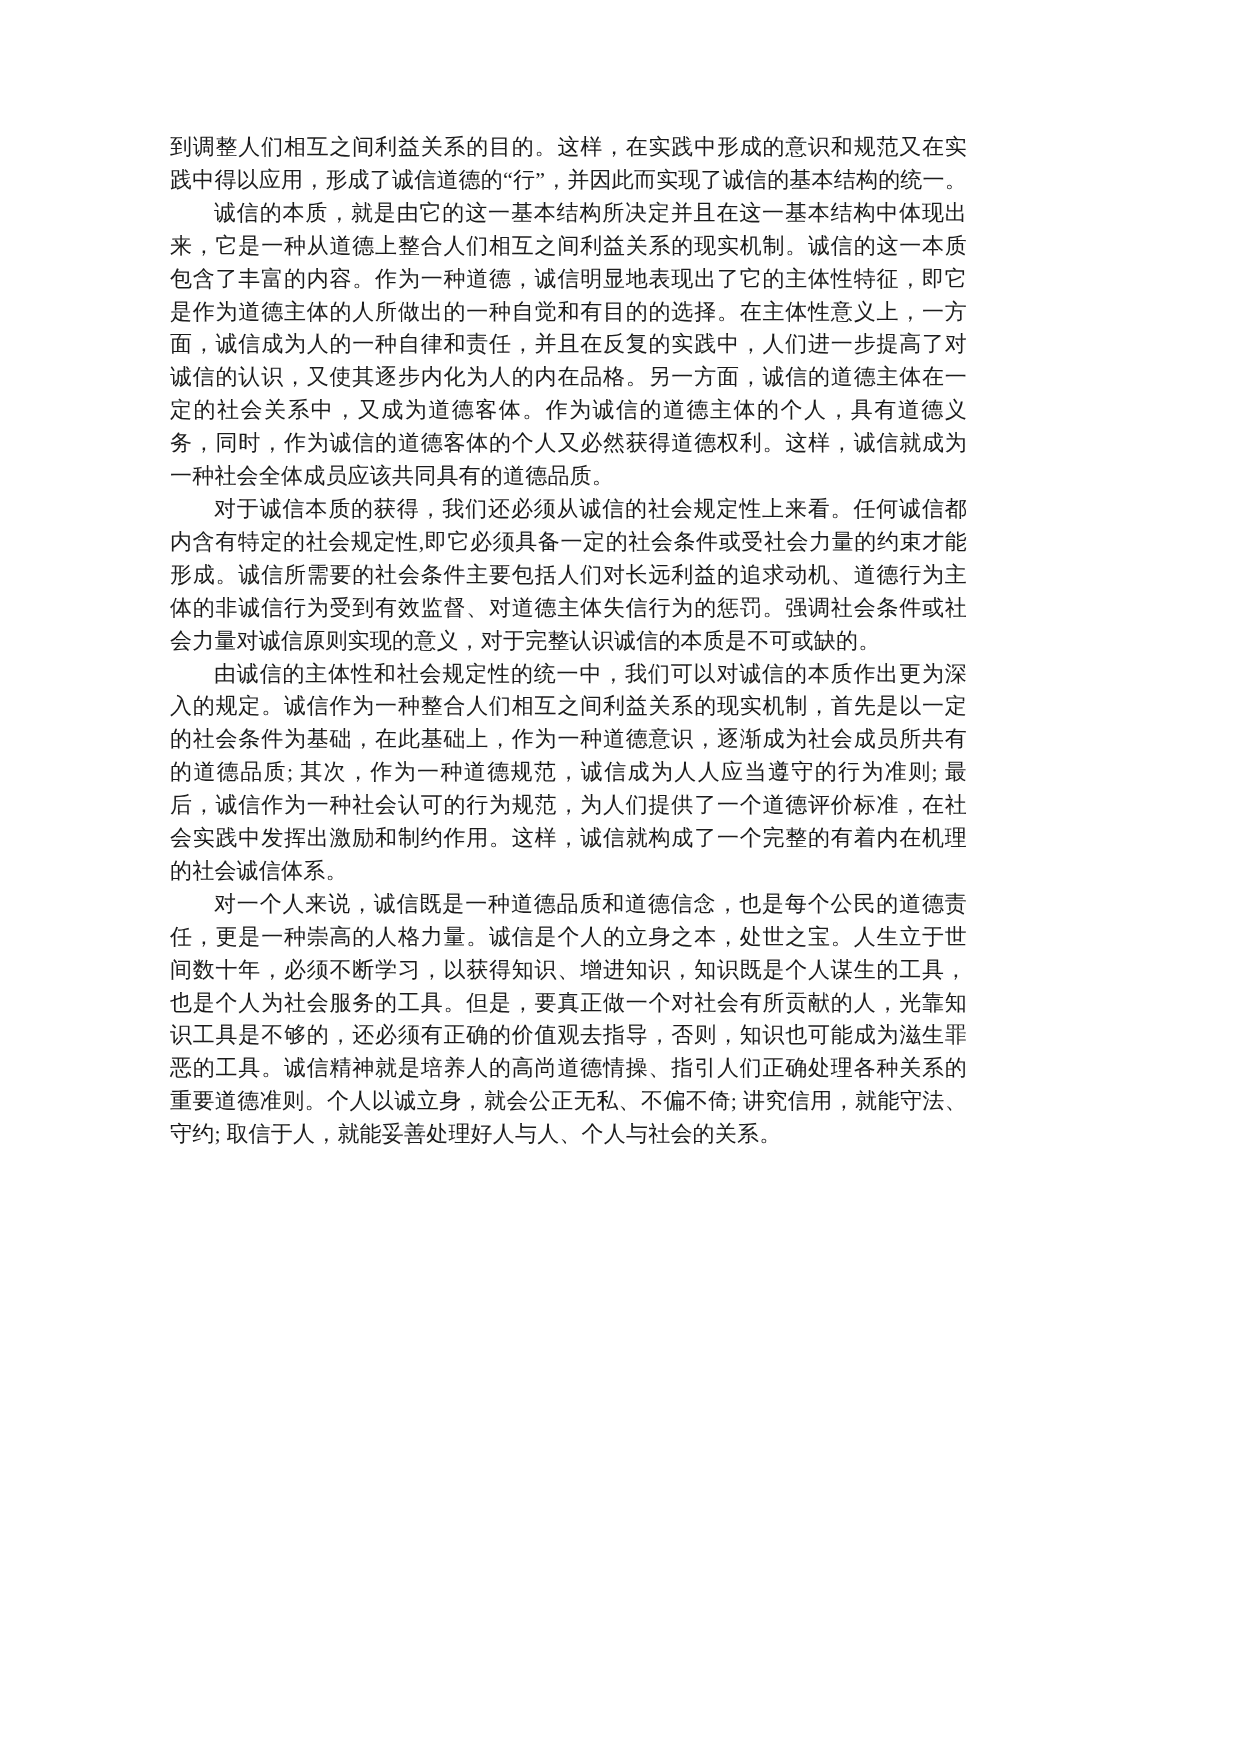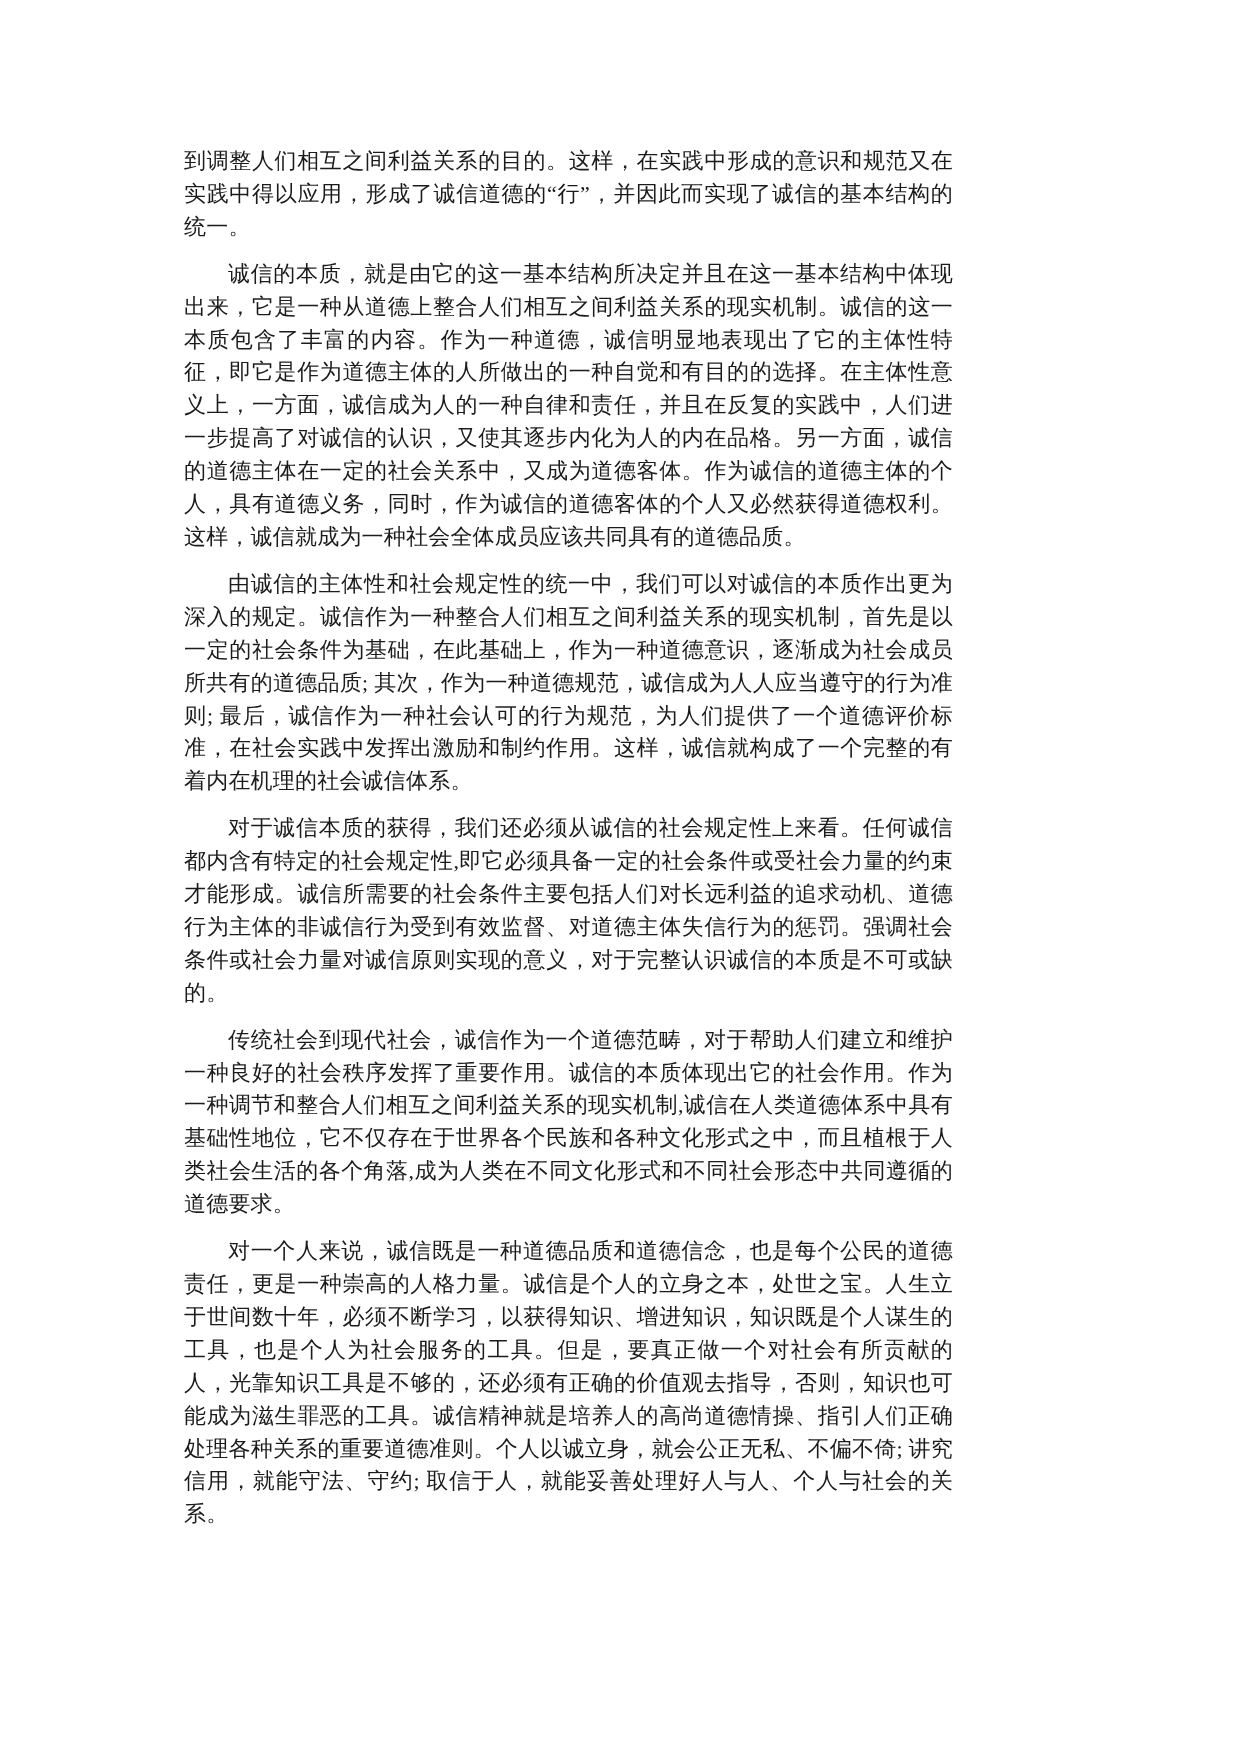--- a/index.html
+++ b/index.html
@@ -21,33 +21,32 @@
     width: 797px;
     font-family: "Liberation Serif", "DejaVu Serif", serif;
     font-size: 22px;
     line-height: 32.9px;
     color: #1b1b1b;
     text-align: justify;
     text-justify: inter-ideograph;
     letter-spacing: 0.2px;
   }
   .text-block p {
-    margin: 14px;
+    margin: 0;
     padding: 0;
     word-break: break-all;
   }
   .text-block p.indent {
     text-indent: 2em;
   }
 </style>
 </head>
 <body>
 
 <div class="page">
   <div class="text-block">
       <p>到调整人们相互之间利益关系的目的。这样，在实践中形成的意识和规范又在实践中得以应用，形成了诚信道德的“行”，并因此而实现了诚信的基本结构的统一。</p>
       <p class="indent">诚信的本质，就是由它的这一基本结构所决定并且在这一基本结构中体现出来，它是一种从道德上整合人们相互之间利益关系的现实机制。诚信的这一本质包含了丰富的内容。作为一种道德，诚信明显地表现出了它的主体性特征，即它是作为道德主体的人所做出的一种自觉和有目的的选择。在主体性意义上，一方面，诚信成为人的一种自律和责任，并且在反复的实践中，人们进一步提高了对诚信的认识，又使其逐步内化为人的内在品格。另一方面，诚信的道德主体在一定的社会关系中，又成为道德客体。作为诚信的道德主体的个人，具有道德义务，同时，作为诚信的道德客体的个人又必然获得道德权利。这样，诚信就成为一种社会全体成员应该共同具有的道德品质。</p>
+      <p class="indent">对于诚信本质的获得，我们还必须从诚信的社会规定性上来看。任何诚信都内含有特定的社会规定性,即它必须具备一定的社会条件或受社会力量的约束才能形成。诚信所需要的社会条件主要包括人们对长远利益的追求动机、道德行为主体的非诚信行为受到有效监督、对道德主体失信行为的惩罚。强调社会条件或社会力量对诚信原则实现的意义，对于完整认识诚信的本质是不可或缺的。</p>
       <p class="indent">由诚信的主体性和社会规定性的统一中，我们可以对诚信的本质作出更为深入的规定。诚信作为一种整合人们相互之间利益关系的现实机制，首先是以一定的社会条件为基础，在此基础上，作为一种道德意识，逐渐成为社会成员所共有的道德品质; 其次，作为一种道德规范，诚信成为人人应当遵守的行为准则; 最后，诚信作为一种社会认可的行为规范，为人们提供了一个道德评价标准，在社会实践中发挥出激励和制约作用。这样，诚信就构成了一个完整的有着内在机理的社会诚信体系。</p>
-      <p class="indent">对于诚信本质的获得，我们还必须从诚信的社会规定性上来看。任何诚信都内含有特定的社会规定性,即它必须具备一定的社会条件或受社会力量的约束才能形成。诚信所需要的社会条件主要包括人们对长远利益的追求动机、道德行为主体的非诚信行为受到有效监督、对道德主体失信行为的惩罚。强调社会条件或社会力量对诚信原则实现的意义，对于完整认识诚信的本质是不可或缺的。</p>
-      <p class="indent">传统社会到现代社会，诚信作为一个道德范畴，对于帮助人们建立和维护一种良好的社会秩序发挥了重要作用。诚信的本质体现出它的社会作用。作为一种调节和整合人们相互之间利益关系的现实机制,诚信在人类道德体系中具有基础性地位，它不仅存在于世界各个民族和各种文化形式之中，而且植根于人类社会生活的各个角落,成为人类在不同文化形式和不同社会形态中共同遵循的道德要求。</p>
       <p class="indent">对一个人来说，诚信既是一种道德品质和道德信念，也是每个公民的道德责任，更是一种崇高的人格力量。诚信是个人的立身之本，处世之宝。人生立于世间数十年，必须不断学习，以获得知识、增进知识，知识既是个人谋生的工具，也是个人为社会服务的工具。但是，要真正做一个对社会有所贡献的人，光靠知识工具是不够的，还必须有正确的价值观去指导，否则，知识也可能成为滋生罪恶的工具。诚信精神就是培养人的高尚道德情操、指引人们正确处理各种关系的重要道德准则。个人以诚立身，就会公正无私、不偏不倚; 讲究信用，就能守法、守约; 取信于人，就能妥善处理好人与人、个人与社会的关系。</p>
     </div>
 </div>
 
 </body></html>

